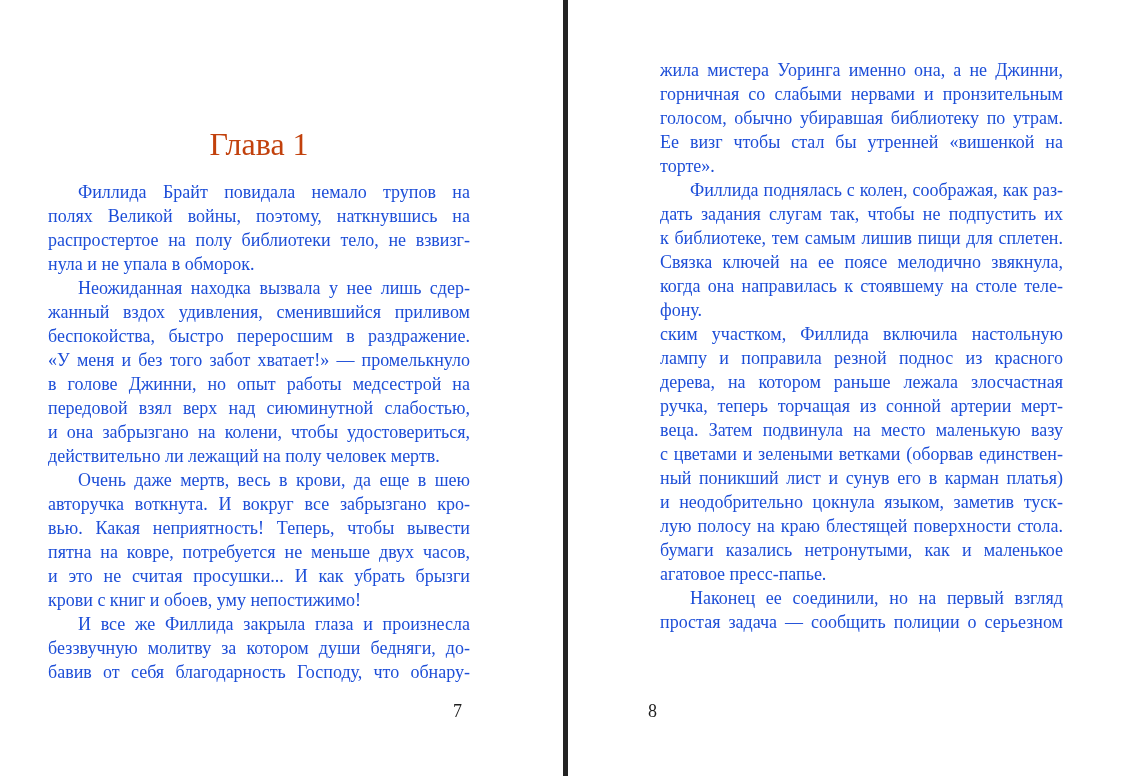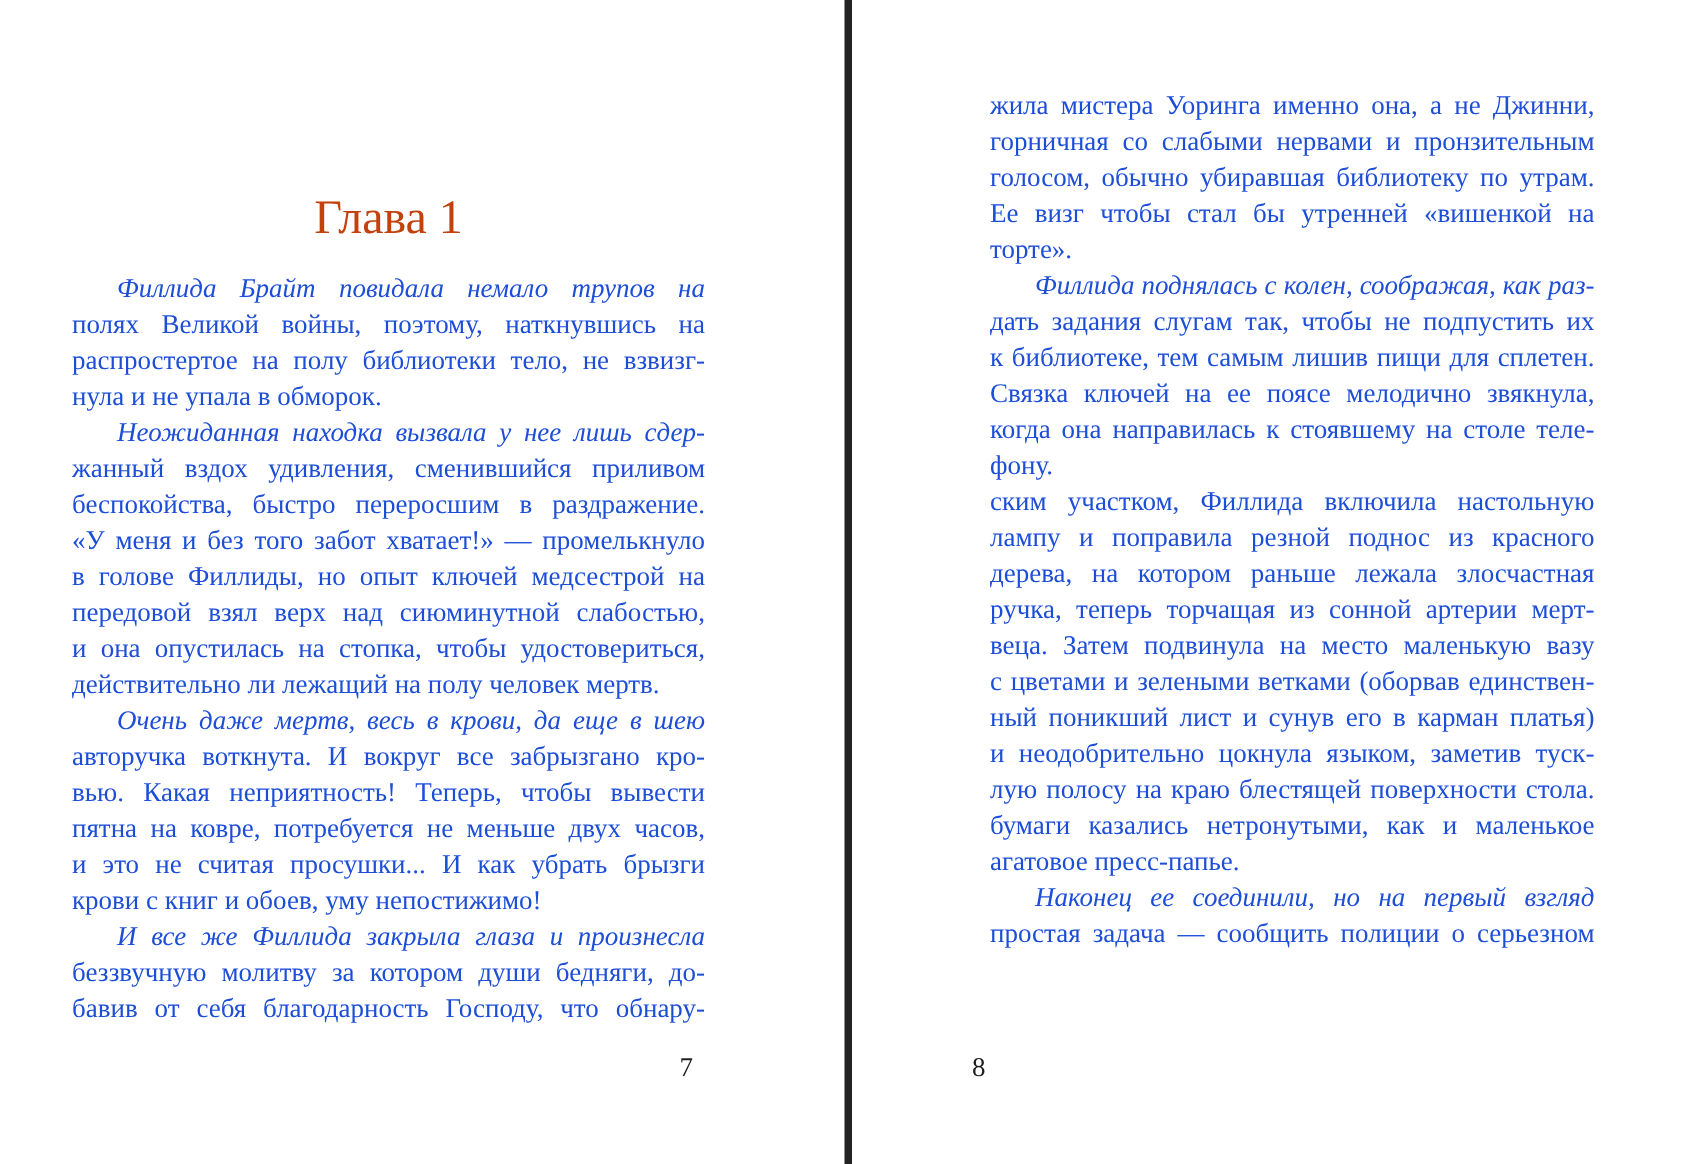--- a/index.html
+++ b/index.html
@@ -54,21 +54,20 @@
     height: 24px;
     overflow: hidden;
     text-align: left;
   }
   .line.just {
     text-align: justify;
     text-align-last: justify;
   }
   .line.indent {
     text-indent: 30px;
-    font-style: italic;
   }
   .page-number {
     position: absolute;
     font-size: 18px;
     line-height: 24px;
     top: 699px;
     color: #1e1e1e;
   }
   .page-number.num-left {
     left: 0;
@@ -89,23 +88,23 @@
   <div class="chapter-heading">Глава 1</div>
   <div class="textblock" id="left-text">
       <div class="line just indent">Филлида Брайт повидала немало трупов на</div>
       <div class="line just">полях Великой войны, поэтому, наткнувшись на</div>
       <div class="line just">распростертое на полу библиотеки тело, не взвизг-</div>
       <div class="line">нула и не упала в обморок.</div>
       <div class="line just indent">Неожиданная находка вызвала у нее лишь сдер-</div>
       <div class="line just">жанный вздох удивления, сменившийся приливом</div>
       <div class="line just">беспокойства, быстро переросшим в раздражение.</div>
       <div class="line just">«У меня и без того забот хватает!» — промелькнуло</div>
-      <div class="line just">в голове Филлиды, но опыт ключей медсестрой на</div>
+      <div class="line just">в голове Джинни, но опыт работы медсестрой на</div>
       <div class="line just">передовой взял верх над сиюминутной слабостью,</div>
-      <div class="line just">и она опустилась на стопка, чтобы удостовериться,</div>
+      <div class="line just">и она забрызгано на колени, чтобы удостовериться,</div>
       <div class="line">действительно ли лежащий на полу человек мертв.</div>
       <div class="line just indent">Очень даже мертв, весь в крови, да еще в шею</div>
       <div class="line just">авторучка воткнута. И вокруг все забрызгано кро-</div>
       <div class="line just">вью. Какая неприятность! Теперь, чтобы вывести</div>
       <div class="line just">пятна на ковре, потребуется не меньше двух часов,</div>
       <div class="line just">и это не считая просушки... И как убрать брызги</div>
       <div class="line">крови с книг и обоев, уму непостижимо!</div>
       <div class="line just indent">И все же Филлида закрыла глаза и произнесла</div>
       <div class="line just">беззвучную молитву за котором души бедняги, до-</div>
       <div class="line just">бавив от себя благодарность Господу, что обнару-</div>

